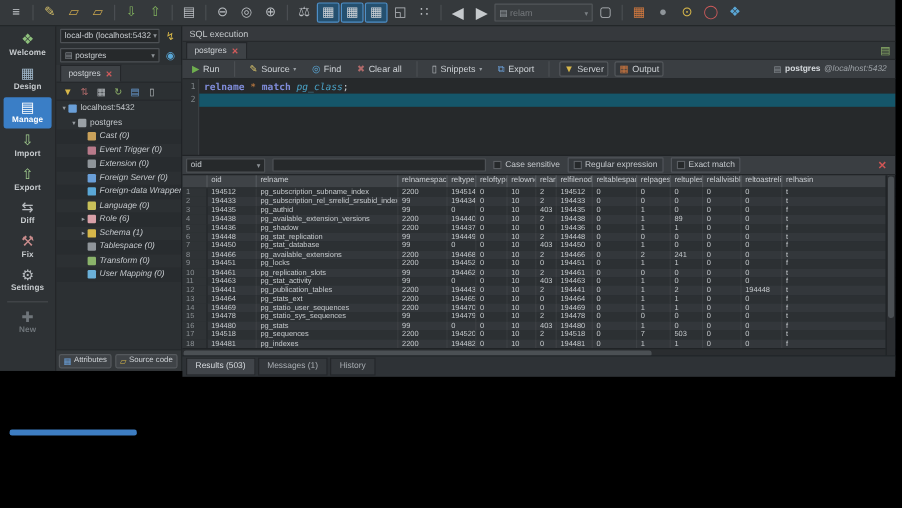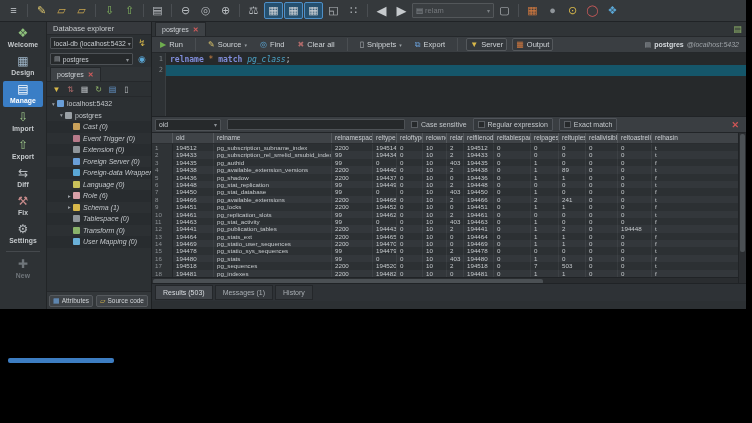--- a/index.html
+++ b/index.html
@@ -173,21 +173,20 @@
             <span class="lb">Settings</span>
           </div>
           <div class="sbdiv"></div>
           <div class="sbitem dis">
             <span class="ic" style="color: rgb(111, 117, 122);">✚</span>
             <span class="lb">New</span>
           </div>
         </div>
 
       <div id="explorer">
-        <div class="panel-header">Database explorer</div>
         <div class="xrow">
           <div class="xsel">
             <span>local-db (localhost:5432</span>
             <span class="caret">▾</span>
           </div>
           <span class="mini-btn" id="connect-btn" style="color: rgb(216, 184, 74);">↯</span>
         </div>
         <div class="xrow">
           <div class="xsel">
             <span id="db-sel-icon" style="color: rgb(143, 149, 154); font-size: 7px;">▤</span>
@@ -283,20 +282,21 @@
               <span>Attributes</span>
             </div>
             <div class="xbtn">
               <span class="ic" style="color: rgb(216, 184, 74);">▱</span>
               <span>Source code</span>
             </div>
           </div>
       </div>
 
       <div id="sql-panel">
+        <div class="panel-header">SQL execution</div>
         <div class="tabrow" id="sql-tabrow">
           <div class="tab">
             <span>postgres</span>
             <span class="tclose">✕</span>
           </div>
           <span id="new-editor-icon" style="color: rgb(143, 179, 106);">▤</span>
         </div>
         <div id="stb">
           <span id="stb-buttons" style="display:flex;align-items:center;gap:5px;">
               <button class="sbtn">

